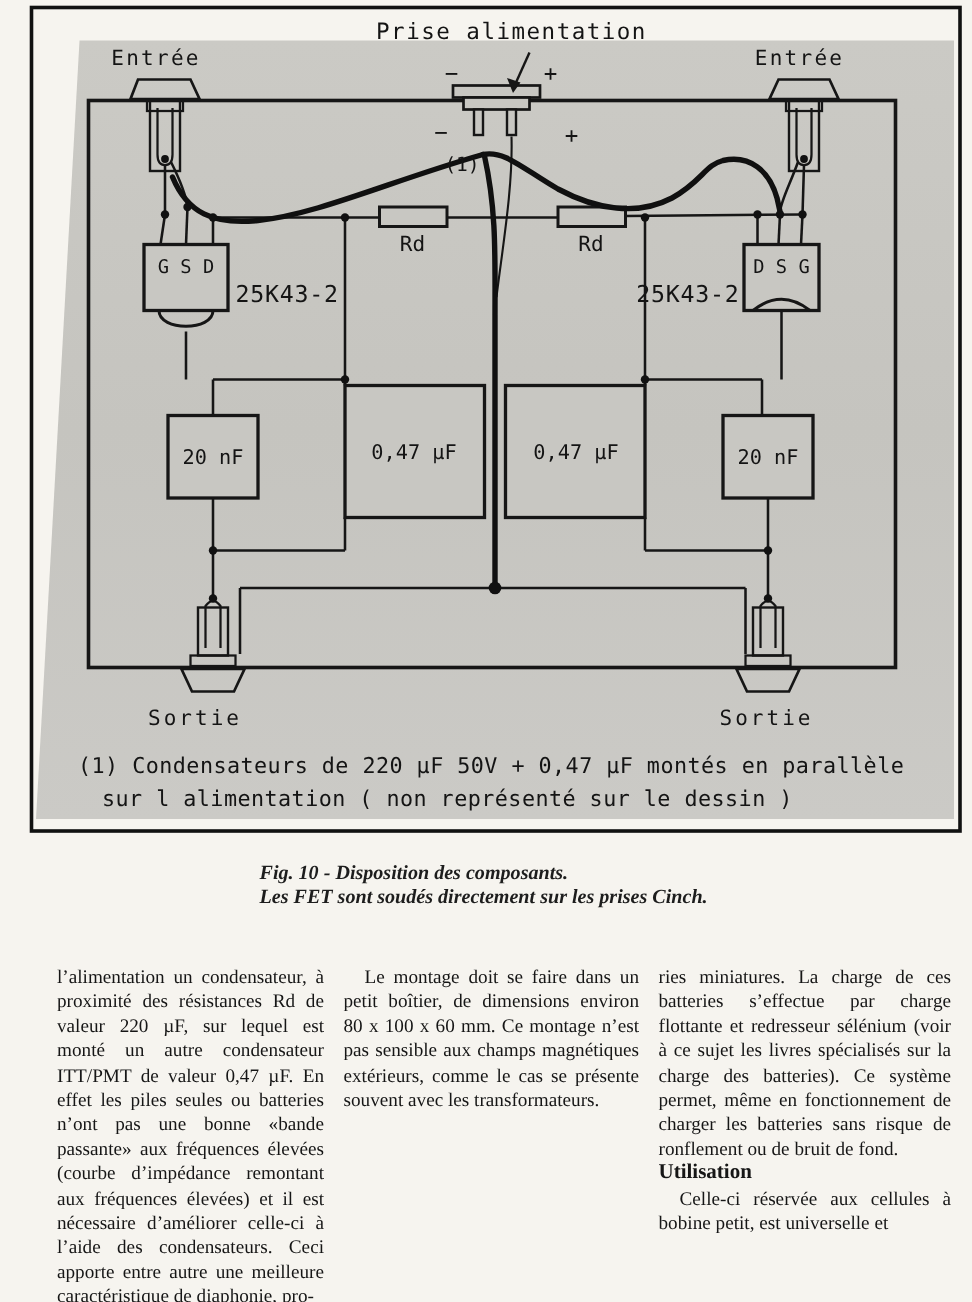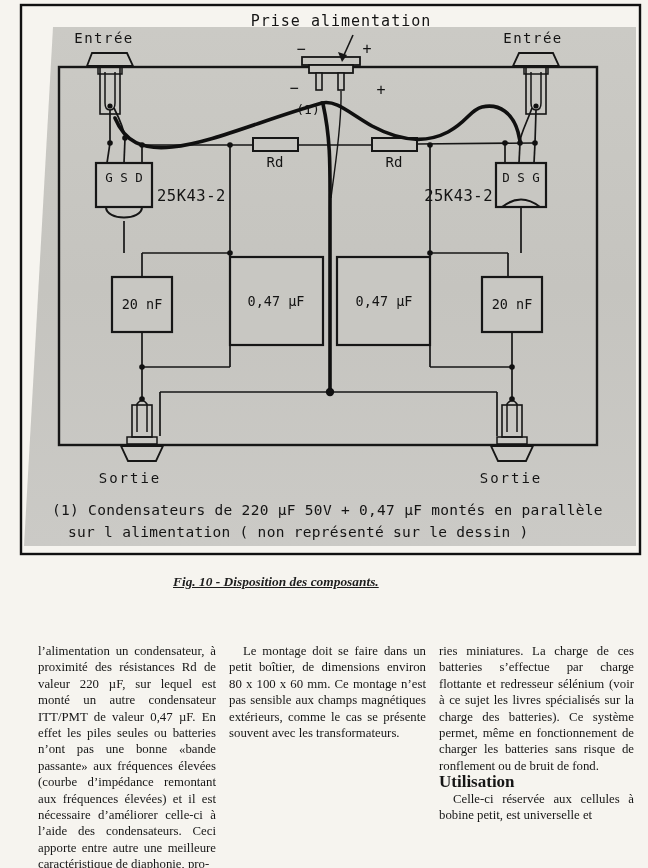--- a/index.html
+++ b/index.html
@@ -1,30 +1,30 @@
 <!DOCTYPE html>
 <html><head>
 <meta charset="utf-8">
 <style>
   html,body{margin:0;padding:0;}
   body{width:648px;height:868px;background:#f6f4ef;overflow:hidden;}
   .page{position:relative;width:648px;height:868px;font-family:"Liberation Serif",serif;color:#1b1b1b;}
   .figure-svg{position:absolute;left:0;top:0;}
   svg text{fill:#141414;}
   .hand{font-family:"DejaVu Sans Mono",monospace;}
-  .caption{position:absolute;left:173px;top:574px;font-style:italic;font-weight:bold;font-size:13.4px;line-height:1.2;color:#1d1d1d;text-decoration:underline;}
+  .caption{position:absolute;left:173px;top:574px;font-style:italic;font-weight:bold;font-size:13.4px;line-height:1.2;color:#1d1d1d;}
   .columns{position:absolute;left:38px;top:643px;display:flex;gap:13px;}
   .col{font-size:12.8px;line-height:16.4px;text-align:justify;color:#161616;}
   .col1{width:178px;}
   .col2{width:197px;}
   .col3{width:195px;}
   .col p{margin:0;}
   .indent{text-indent:14px;}
   .sp-before{margin-top:19px !important;}
-  .col-heading{font-weight:bold;margin:26px 0 0 0;font-size:17px;}
+  .col-heading{font-weight:bold;margin:26px 0 0 0;font-size:14px;}
 </style>
 </head>
 <body>
 
 <div class="page">
 
   <svg class="figure-svg" width="648" height="565" viewBox="0 0 648 565">
     <defs>
       <linearGradient id="ph" x1="0" y1="0" x2="0" y2="1">
         <stop offset="0" stop-color="#cbcac5"></stop>
@@ -181,20 +181,21 @@
       <text x="512" y="309" text-anchor="middle" font-size="13.5">20 nF</text>
       <text x="130" y="483" text-anchor="middle" letter-spacing="2">Sortie</text>
       <text x="511" y="483" text-anchor="middle" letter-spacing="2">Sortie</text>
       <text x="52" y="515" font-size="14.5" letter-spacing="0.3">(1) Condensateurs de 220 µF  50V + 0,47 µF  montés  en parallèle</text>
       <text x="68" y="537" font-size="14.5" letter-spacing="0.3">sur  l alimentation  ( non représenté  sur le dessin )</text>
     </g>
   </svg>
 
   <div class="caption">
     <div>Fig. 10 - Disposition des composants.</div>
+    <div>Les FET sont soudés directement sur les prises Cinch.</div>
   </div>
 
   <div class="columns">
     <div class="col col1">
       <p>l’alimentation un condensateur, à proximité des résistances Rd de valeur 220 µF, sur lequel est monté un autre condensateur ITT/PMT de valeur 0,47 µF. En effet les piles seules ou batteries n’ont pas une bonne «bande passante» aux fréquences élevées (courbe d’impédance remontant aux fréquences élevées) et il est nécessaire d’améliorer celle-ci à l’aide des condensateurs. Ceci apporte entre autre une meilleure caractéristique de diaphonie, pro-</p>
     </div>
     <div class="col col2">
       <p class="indent">Le montage doit se faire dans un petit boîtier, de dimensions environ 80 x 100 x 60 mm. Ce montage n’est pas sensible aux champs magnétiques extérieurs, comme le cas se présente souvent avec les transformateurs.</p>
     </div>
     <div class="col col3">

